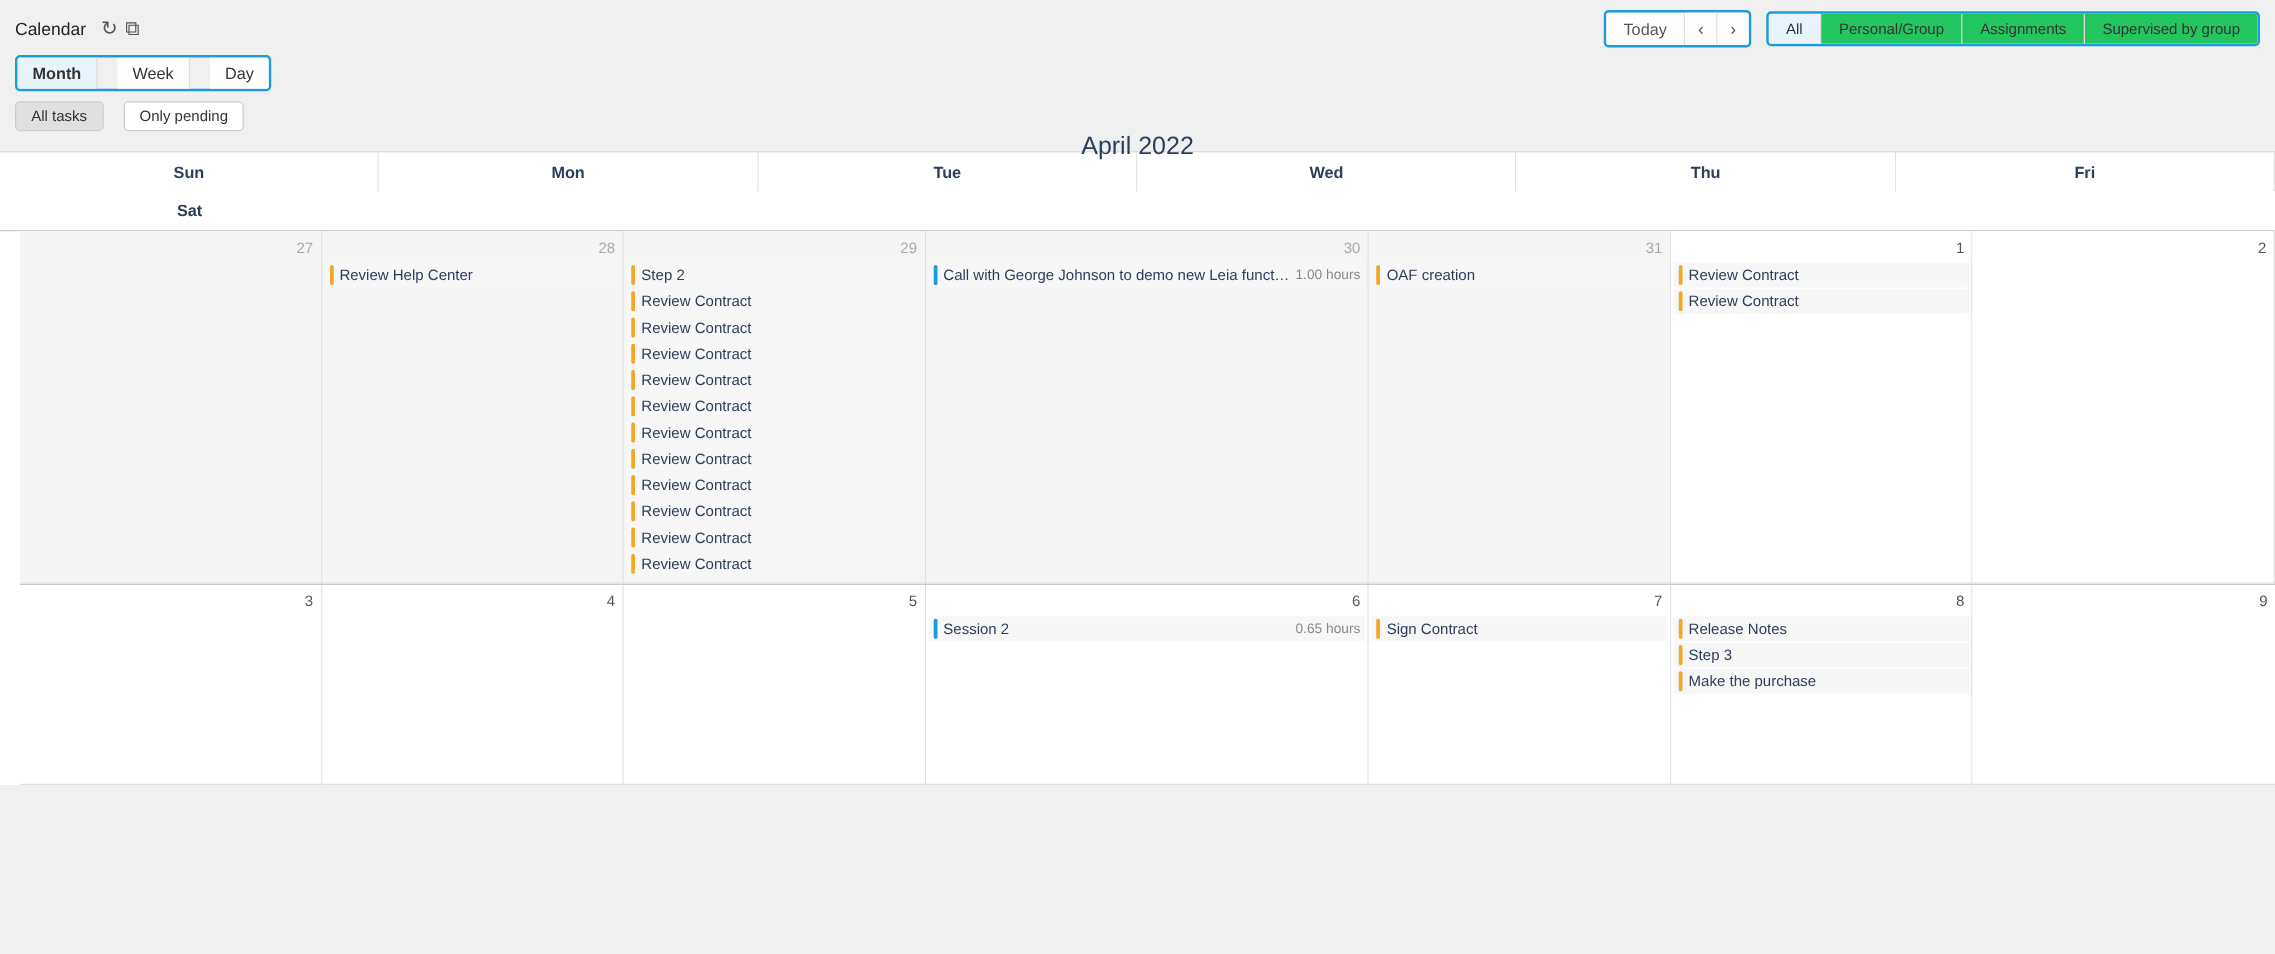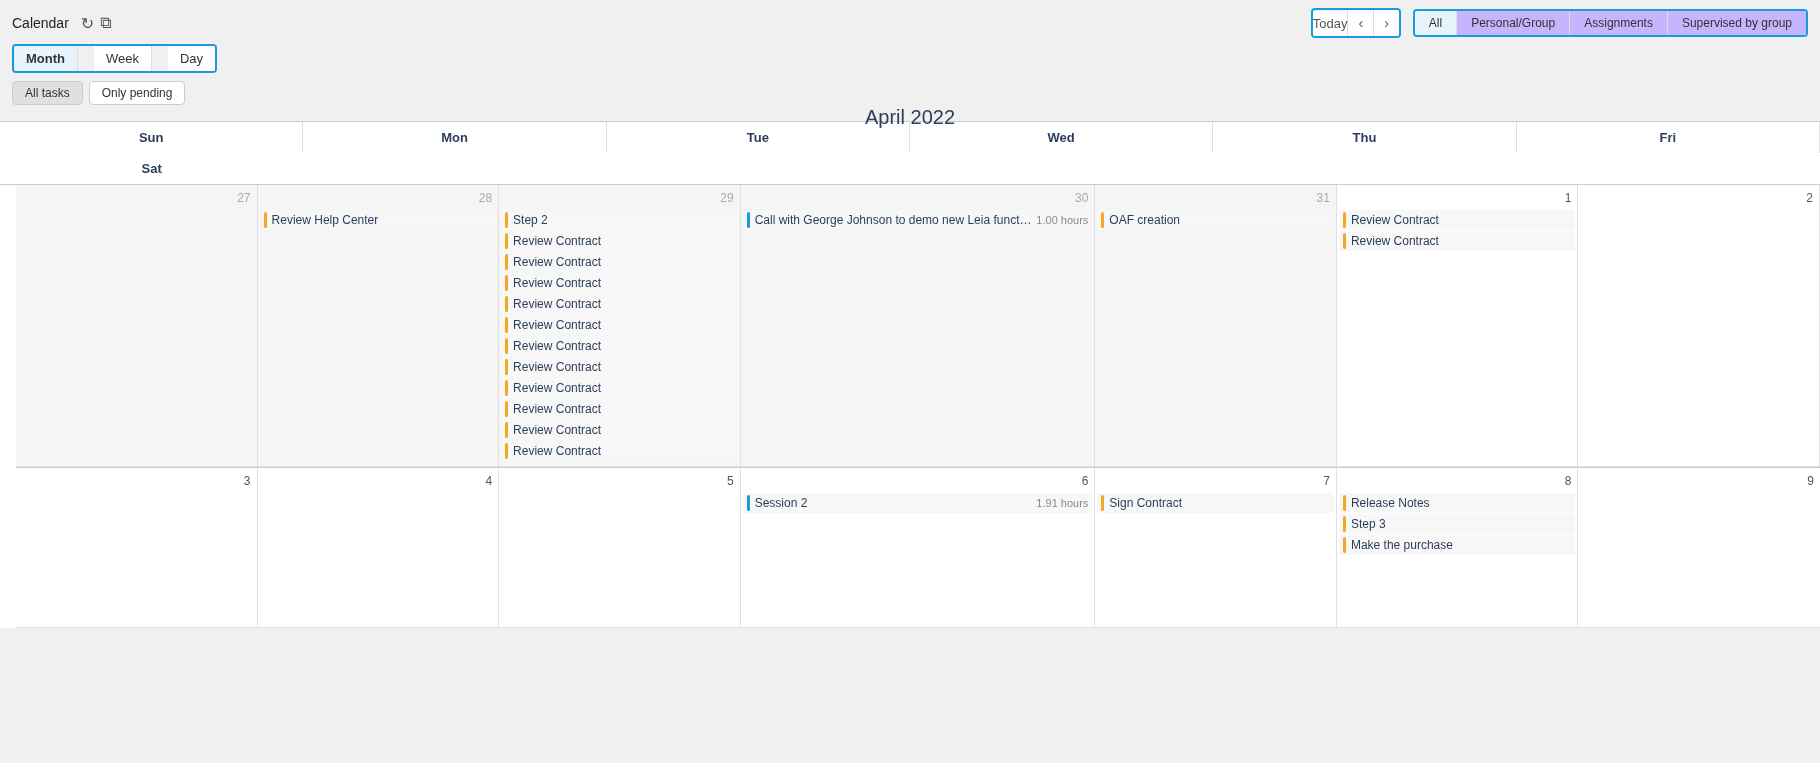--- a/index.html
+++ b/index.html
@@ -34,21 +34,21 @@
       cursor: pointer;
       font-size: 13px;
       color: #333;
     }
     .view-btn:last-child { border-right: none; }
     .view-btn.active { background: #e8f4fc; font-weight: 600; }
 
     .filter-controls {
       display: flex;
       align-items: center;
-      gap: 6px;
+      gap: 16px;
       padding: 4px 12px 8px 12px;
       background: #f0f0f0;
     }
     .filter-btn {
       padding: 4px 12px;
       background: #fff;
       border: 1px solid #ccc;
       border-radius: 4px;
       cursor: pointer;
       font-size: 12px;
@@ -82,40 +82,40 @@
     }
     .right-filter-group {
       display: flex;
       border: 2px solid #1a9cdb;
       border-radius: 4px;
       overflow: hidden;
       margin-left: 8px;
     }
     .right-filter-btn {
       padding: 5px 14px;
-      background: #c4b5fd;
+      background: #22c55e;
       border: none;
       border-right: 1px solid #ddd;
       cursor: pointer;
       font-size: 12px;
       color: #333;
     }
     .right-filter-btn:last-child { border-right: none; }
     .right-filter-btn.active { background: #e8f4fc; }
 
     .nav-btn {
       padding: 5px 10px;
       background: #fff;
       border: none;
       border-right: 1px solid #ddd;
       cursor: pointer;
       font-size: 14px;
       color: #555;
     }
-    .nav-btn.today { padding: 5px 0; font-size: 13px; border-right: 1px solid #ddd; }
+    .nav-btn.today { padding: 5px 14px; font-size: 13px; border-right: 1px solid #ddd; }
     .nav-btn:last-child { border-right: none; }
 
     .calendar-wrapper {
       margin: 0;
       background: #fff;
       border-top: 1px solid #ccc;
     }
 
     .day-headers {
       display: grid;
@@ -362,21 +362,21 @@
         <div class="cell-date">4</div>
       </div>
       <div class="calendar-cell">
         <div class="cell-date">5</div>
       </div>
       <div class="calendar-cell">
         <div class="cell-date">6</div>
         <div class="event-item">
           <div class="event-bar blue"></div>
           <span class="event-text">Session 2</span>
-          <span class="event-hours">1.91 hours</span>
+          <span class="event-hours">0.65 hours</span>
         </div>
       </div>
       <div class="calendar-cell">
         <div class="cell-date">7</div>
         <div class="event-item">
           <div class="event-bar"></div>
           <span class="event-text">Sign Contract</span>
         </div>
       </div>
       <div class="calendar-cell">

